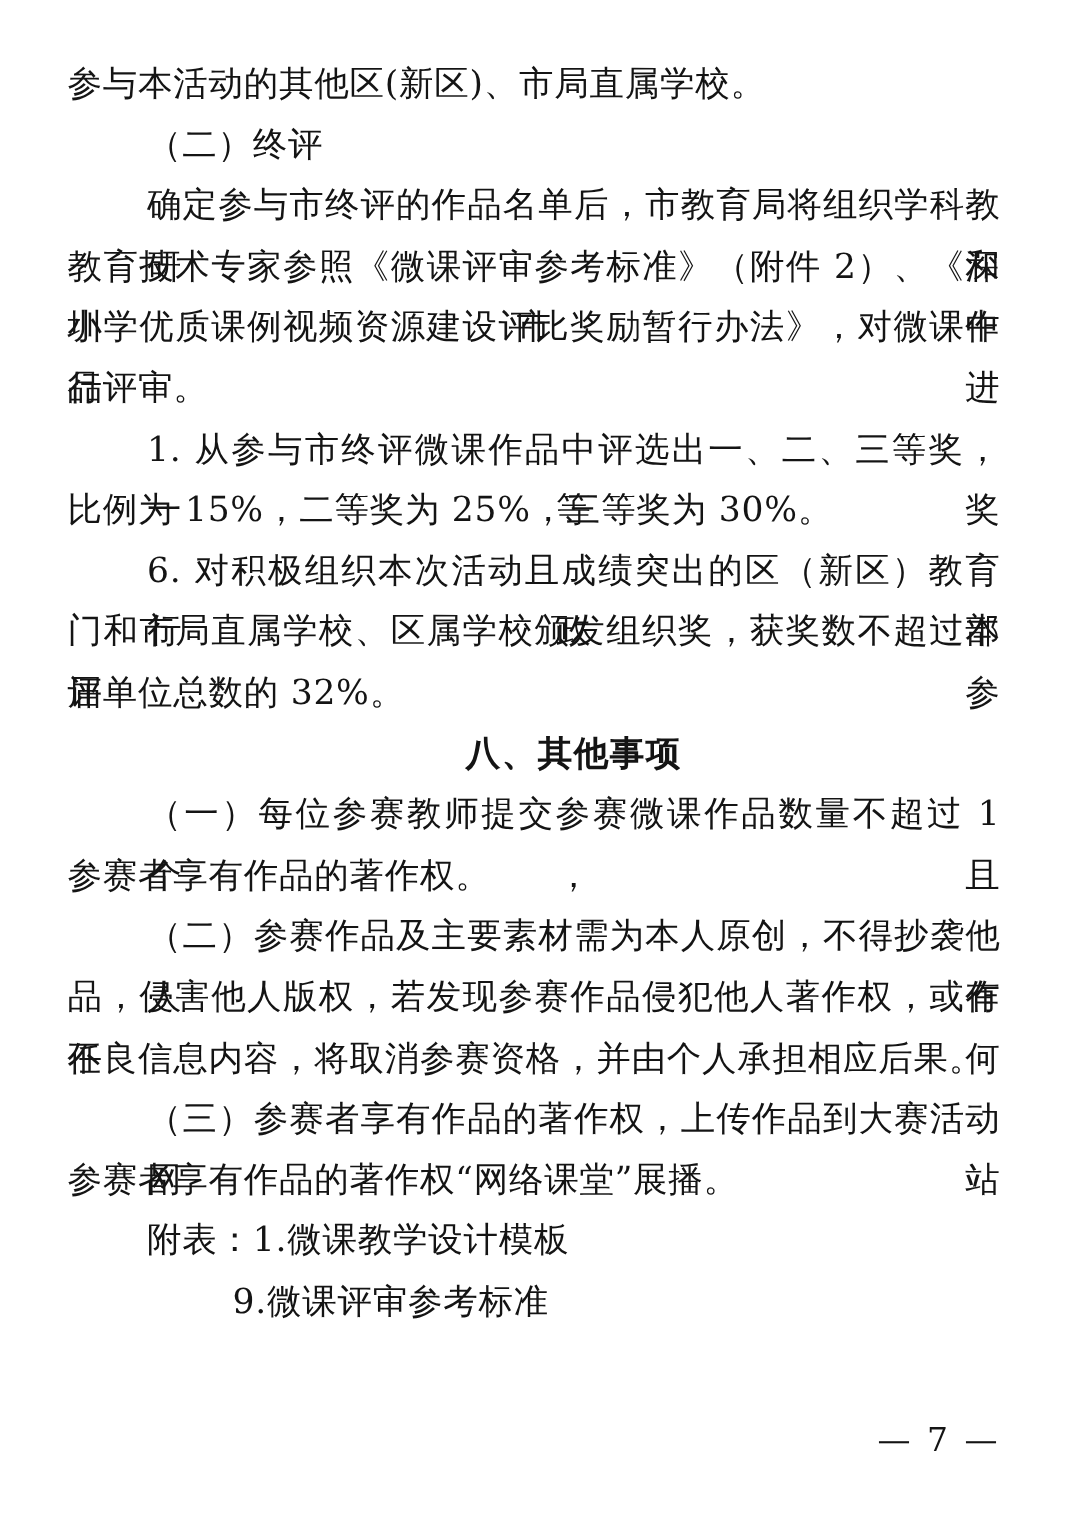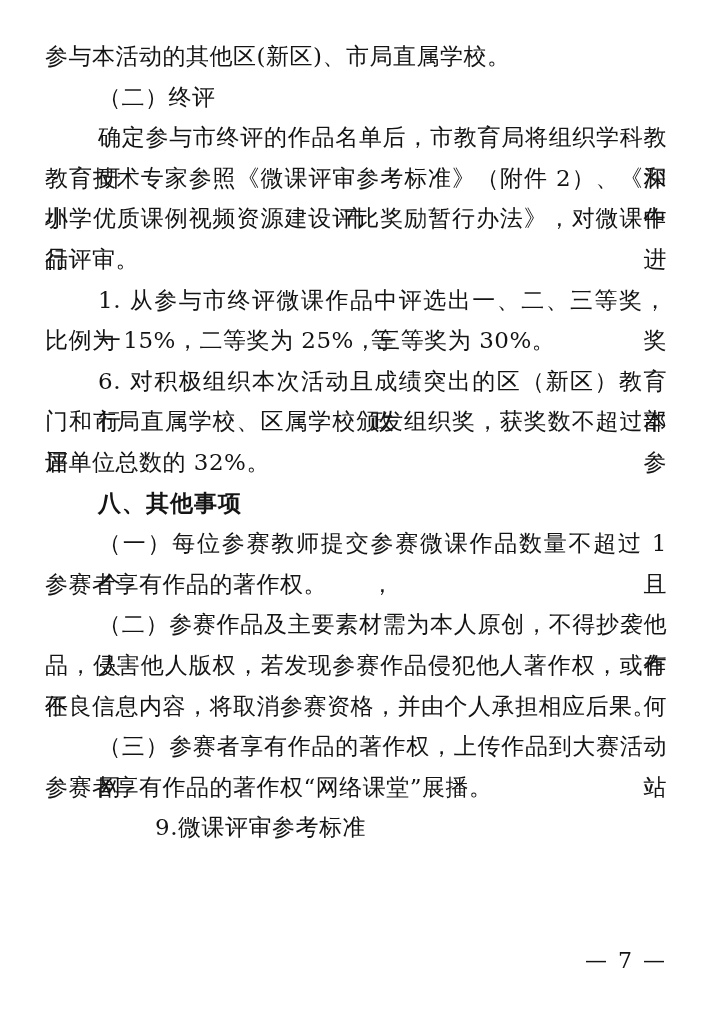--- a/index.html
+++ b/index.html
@@ -39,20 +39,21 @@
   .line.indent {
     padding-left: 53px;
   }
   .line.hang {
     padding-left: 110px;
   }
   .line.heading {
     font-family: "DejaVu Sans", "Liberation Sans", sans-serif;
     font-weight: bold;
     letter-spacing: 1px;
+    text-align: center;
   }
   .page-footer {
     position: absolute;
     top: 948px;
     right: 44px;
     font-size: 22px;
     letter-spacing: 2px;
     color: #141414;
   }
 </style>
@@ -73,16 +74,17 @@
     <div class="line justify">门和市局直属学校、区属学校颁发组织奖，获奖数不超过本届参</div>
     <div class="line">评单位总数的 32%。</div>
     <div class="line indent heading">八、其他事项</div>
     <div class="line indent justify">（一）每位参赛教师提交参赛微课作品数量不超过 1 个，且</div>
     <div class="line">参赛者享有作品的著作权。</div>
     <div class="line indent justify">（二）参赛作品及主要素材需为本人原创，不得抄袭他人作</div>
     <div class="line justify">品，侵害他人版权，若发现参赛作品侵犯他人著作权，或有任何</div>
     <div class="line">不良信息内容，将取消参赛资格，并由个人承担相应后果。</div>
     <div class="line indent justify">（三）参赛者享有作品的著作权，上传作品到大赛活动网站</div>
     <div class="line">参赛者享有作品的著作权“网络课堂”展播。</div>
+    <div class="line indent">附表：1.微课教学设计模板</div>
     <div class="line hang">9.微课评审参考标准</div>
   </div>
   <div class="page-footer">— 7 —</div>
 </div>
 
 </body></html>

